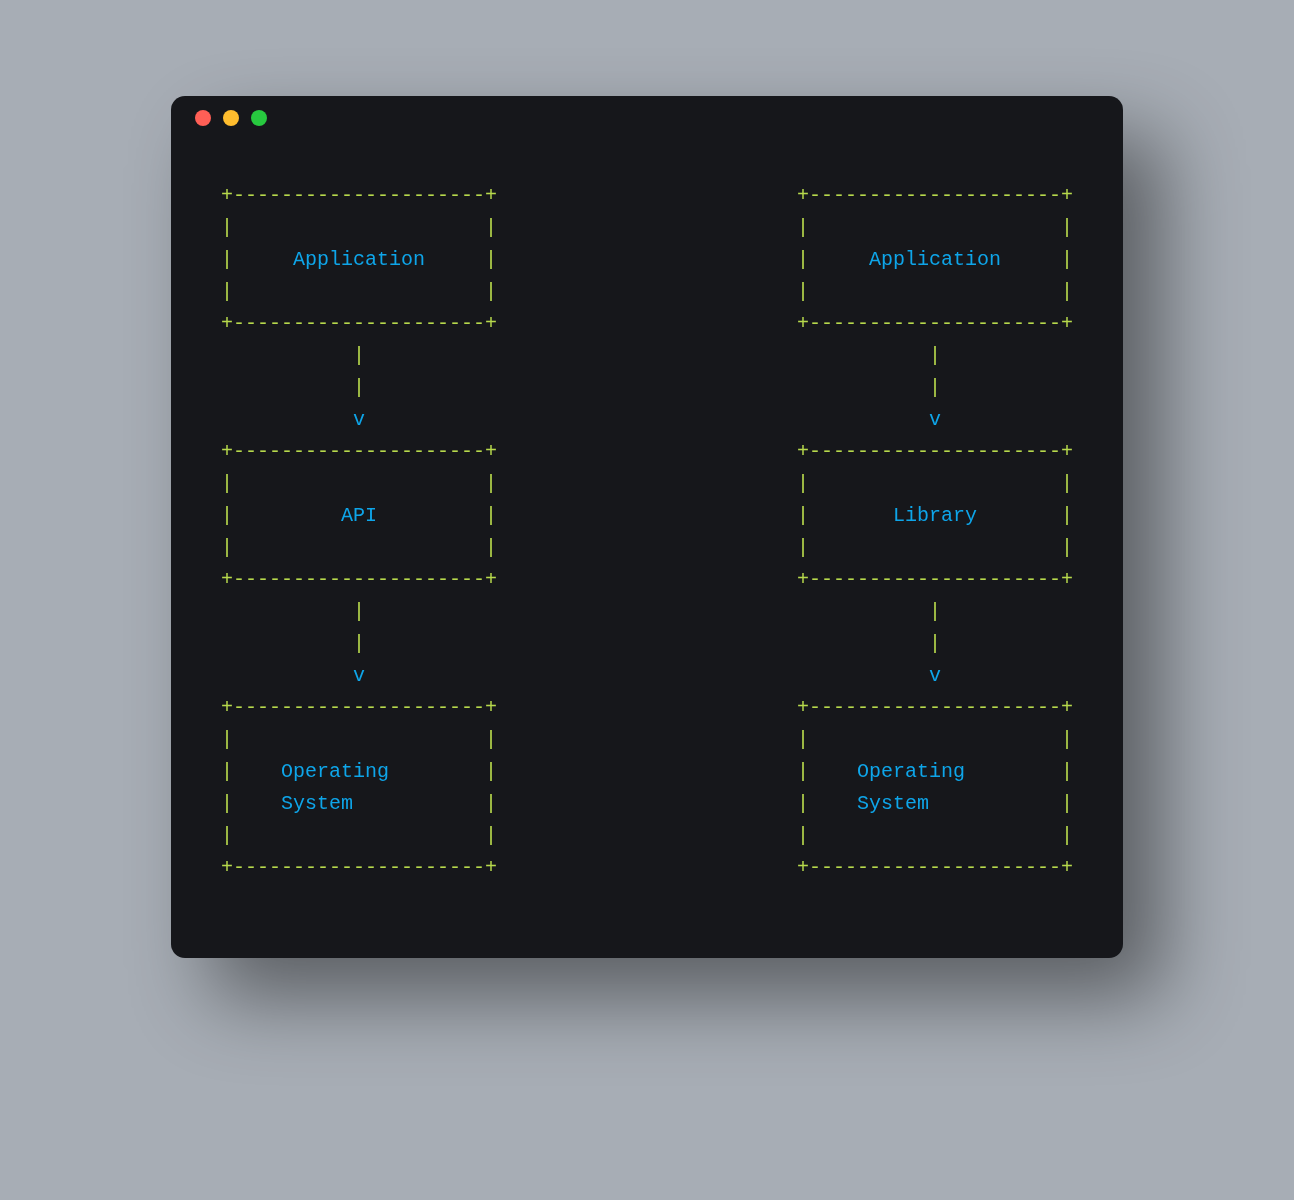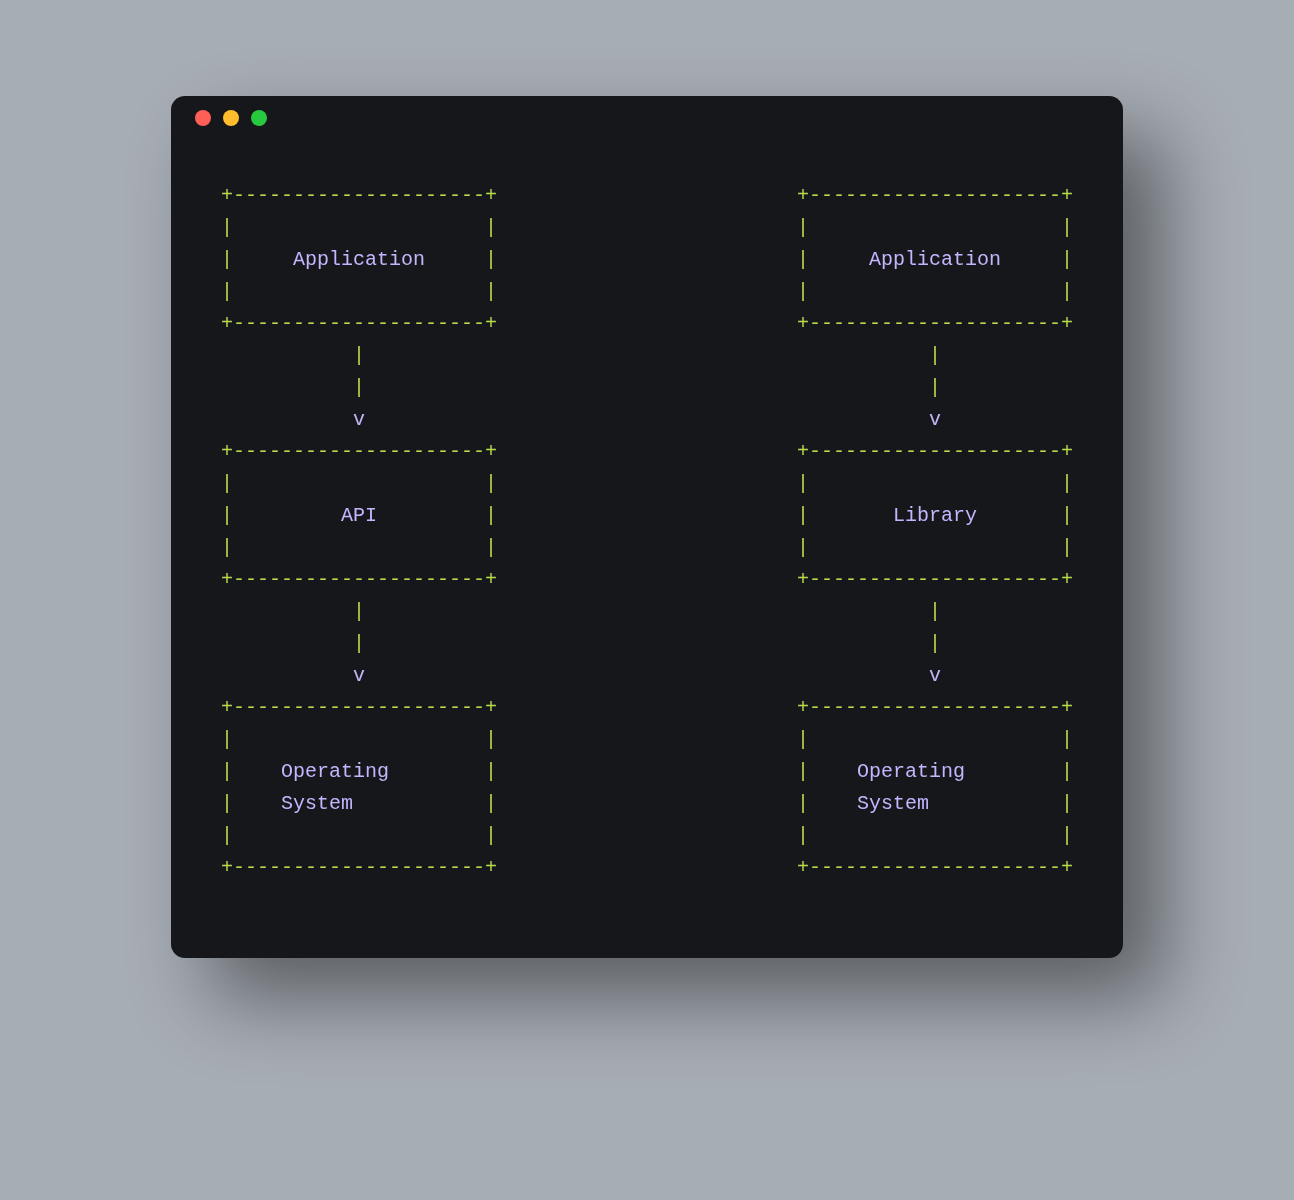--- a/index.html
+++ b/index.html
@@ -47,21 +47,21 @@
 
   .column {
     font-size: 20px;
     line-height: 32px;
     white-space: pre;
     letter-spacing: 0;
   }
 
   
   .b { color: #b7d94c; }   
-  .t { color: #c4b5fd; }   
+  .t { color: #0ea5e9; }   
 </style>
 </head>
 <body>
 
 <div class="window">
   <div class="titlebar">
     <div class="dot red"></div>
     <div class="dot yellow"></div>
     <div class="dot green"></div>
   </div>

